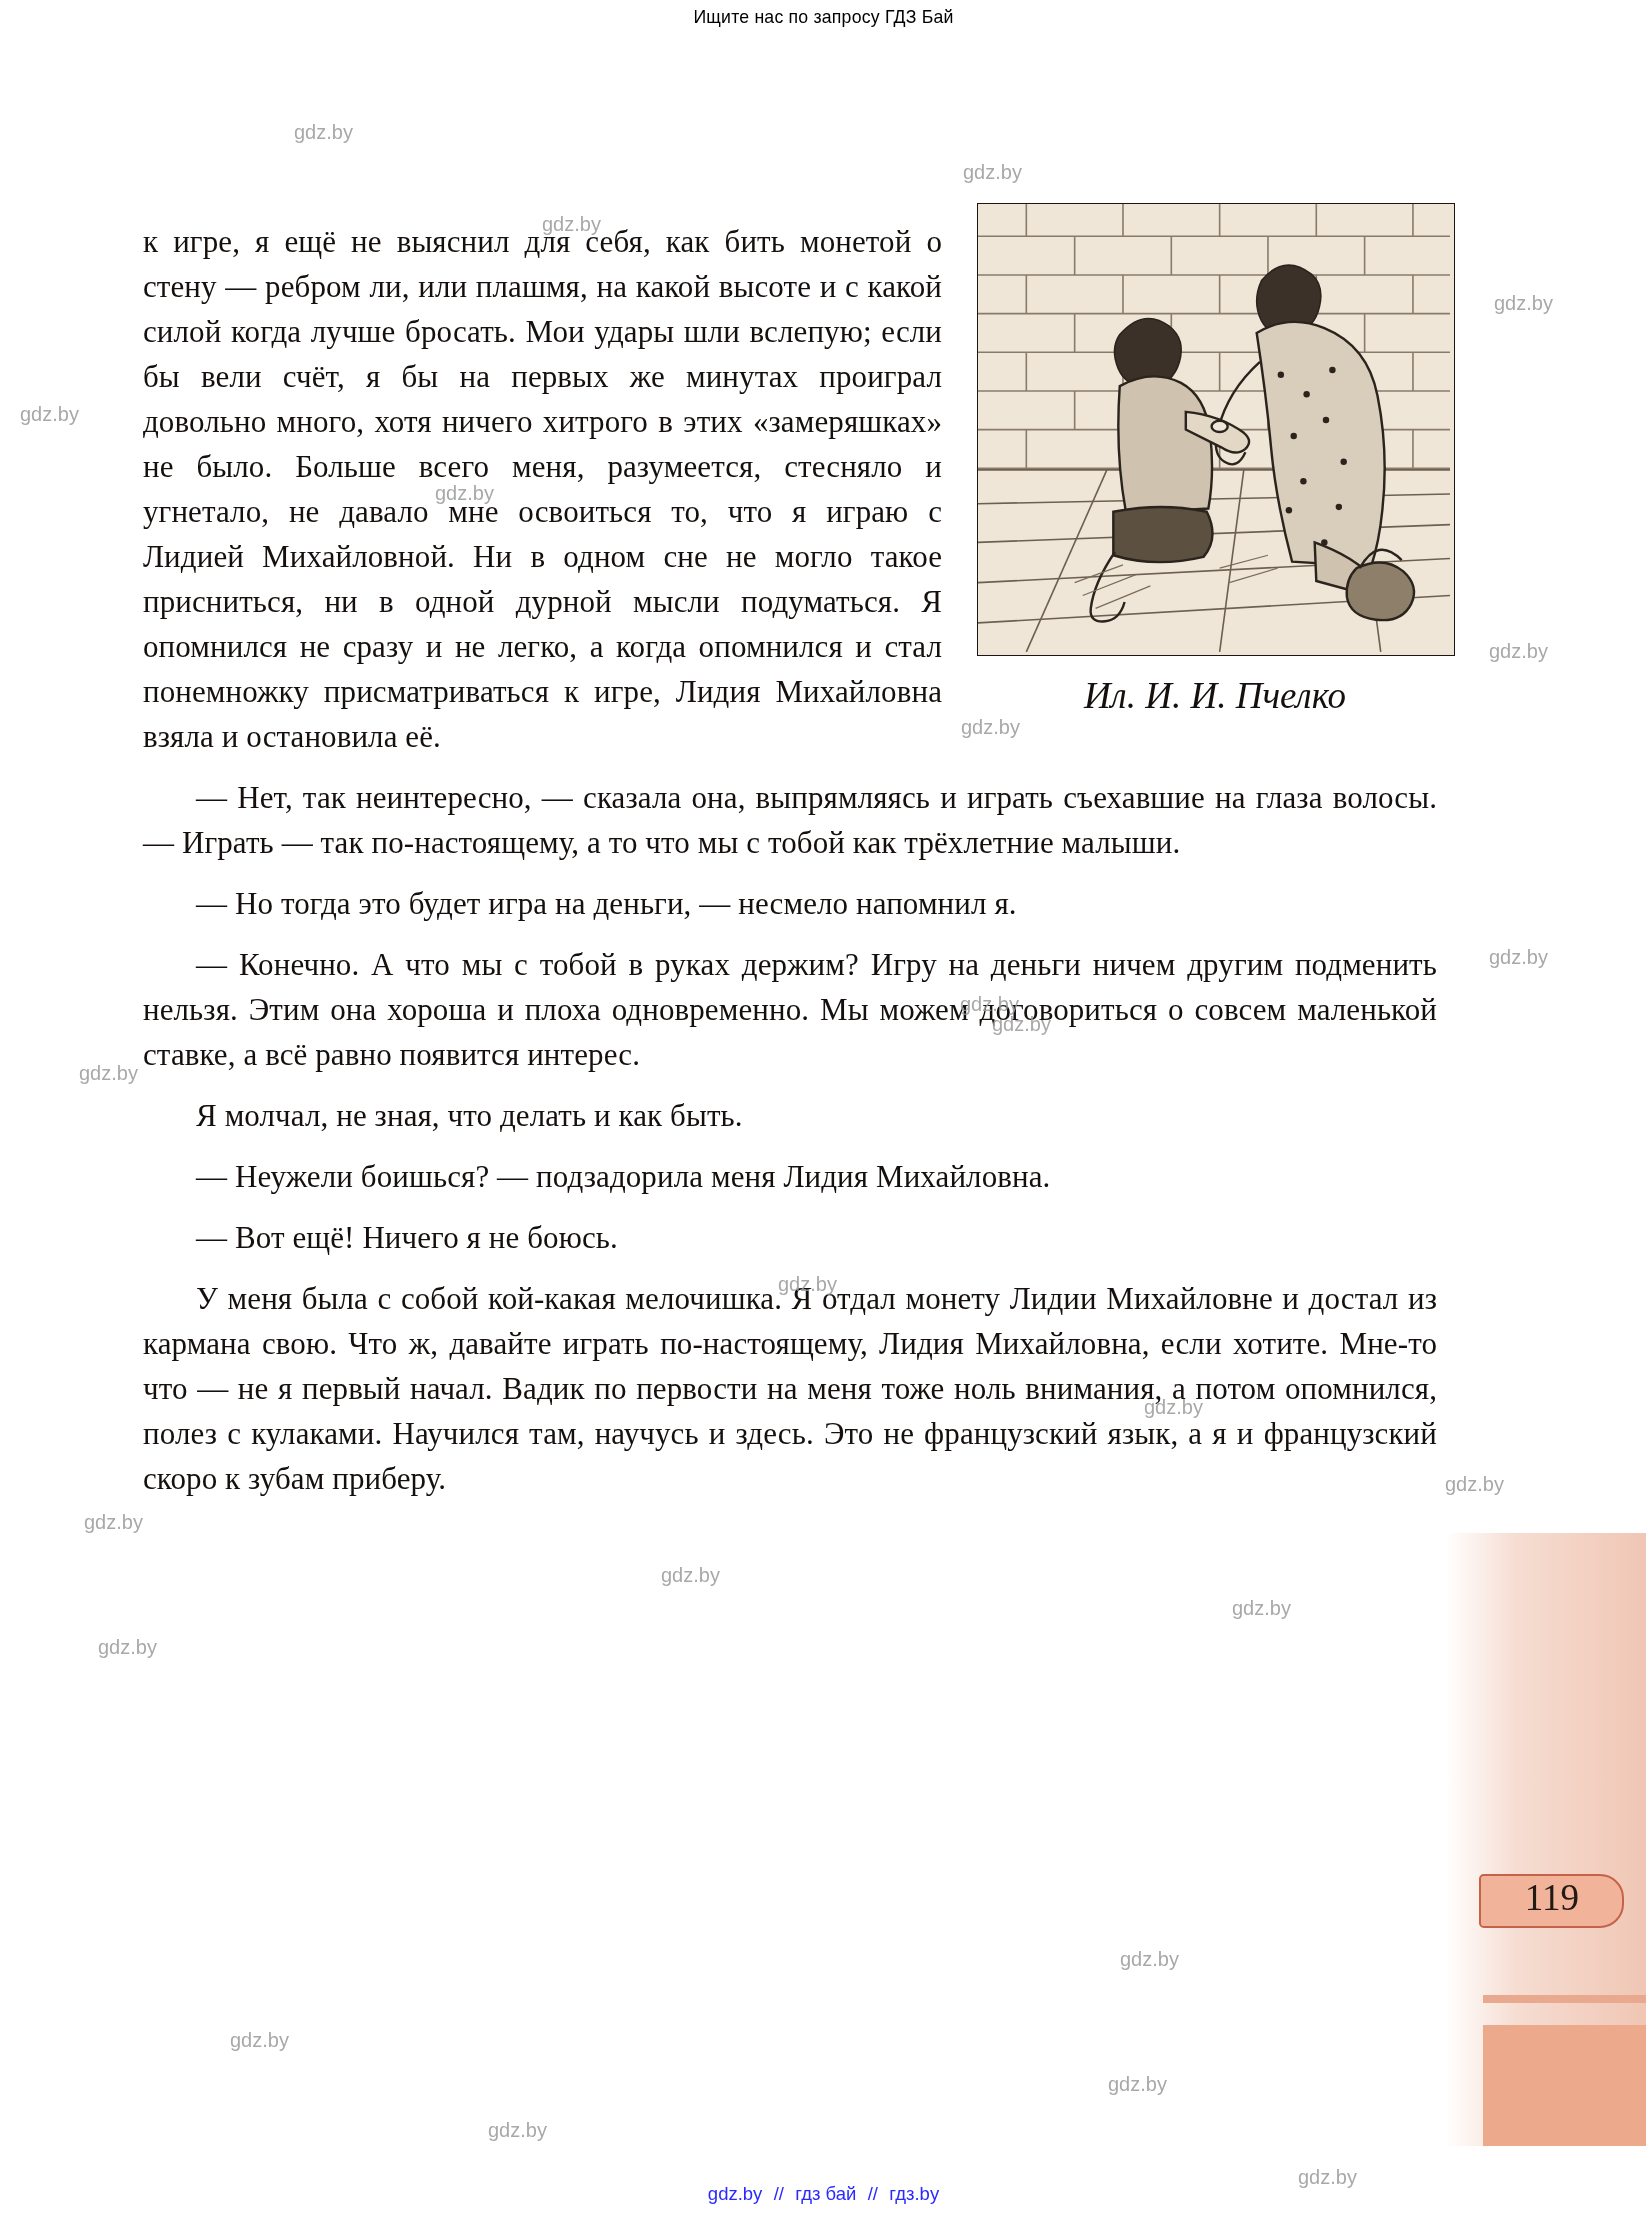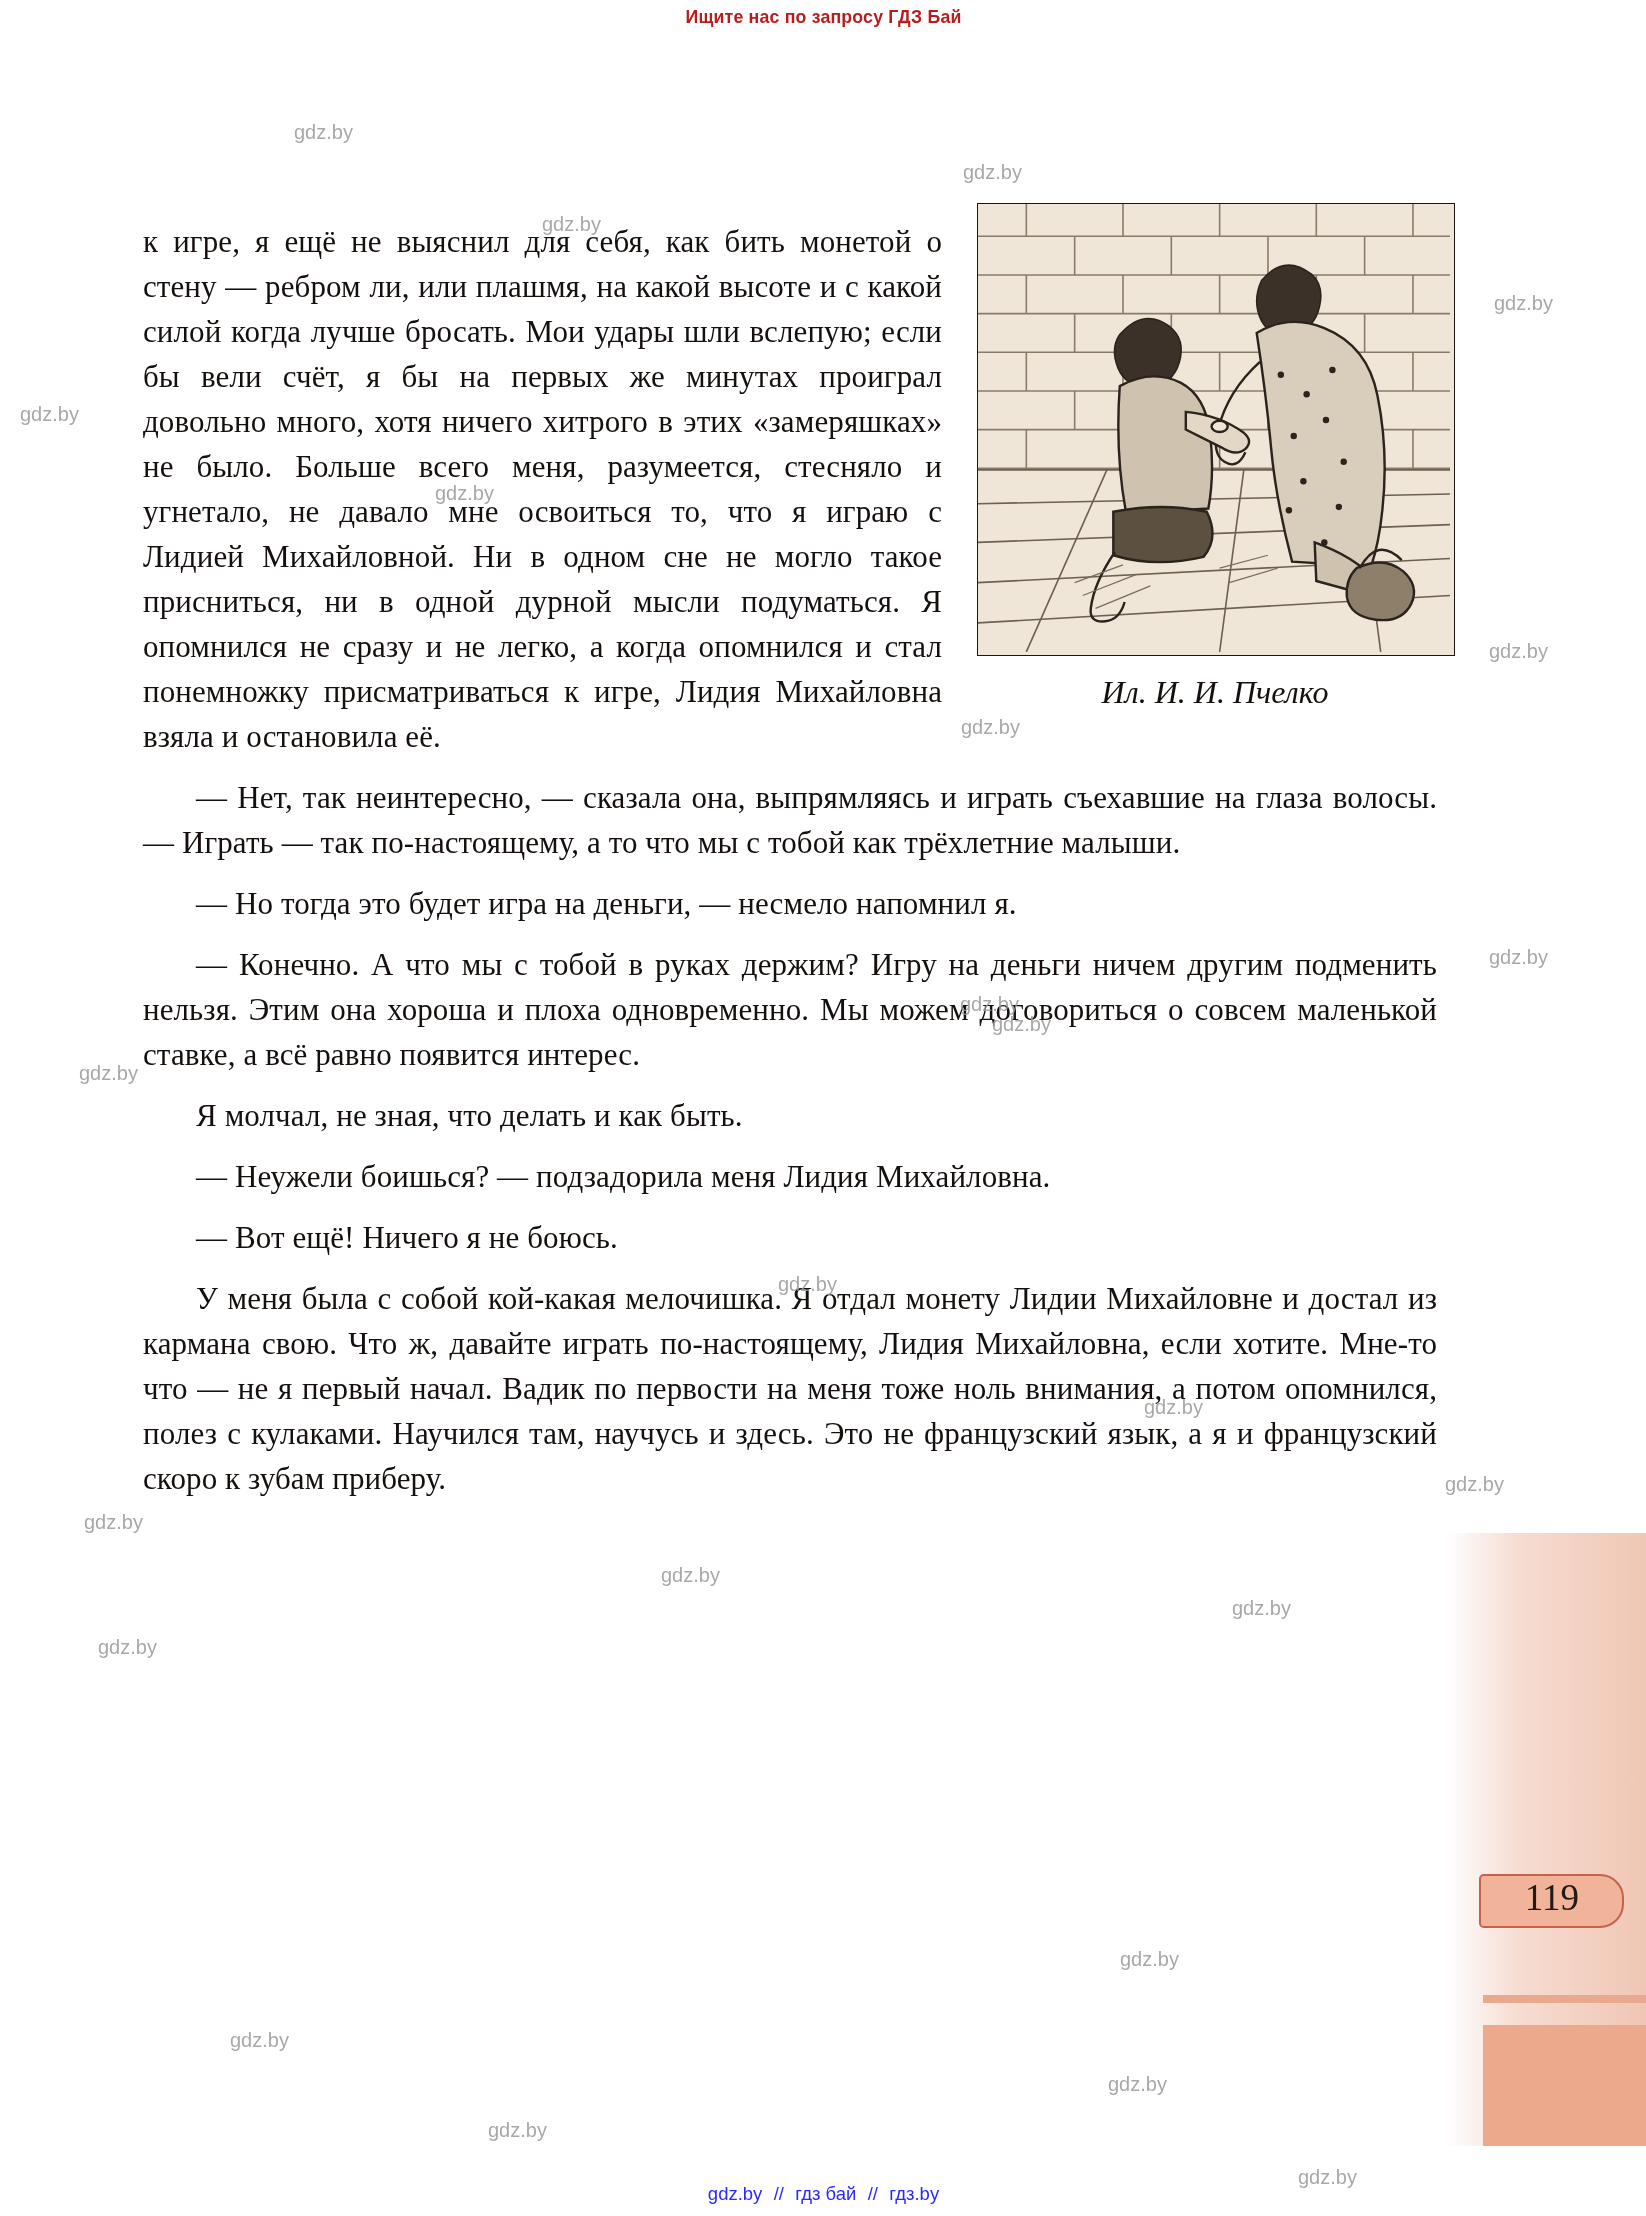--- a/index.html
+++ b/index.html
@@ -21,25 +21,24 @@
     top: 0;
     left: 0;
     width: 1647px;
     height: 34px;
     display: flex;
     align-items: center;
     justify-content: center;
     background: #ffffff;
   }
   .top-banner span {
-    color: #b91c1c;
+    color: #000000;
     font-family: "Liberation Sans", sans-serif;
     font-size: 17.7px;
     letter-spacing: 0.2px;
-    font-weight: bold;
   }
 
   
   .bottom-banner {
     position: absolute;
     bottom: 6.4px;
     left: 0;
     width: 1647px;
     height: 32px;
     display: flex;
@@ -94,21 +93,21 @@
     height: 451px;
     border: 1.6px solid #1b1613;
     background: #efe5d6;
     position: relative;
     overflow: hidden;
   }
   .fig-caption {
     margin-top: 17.7px;
     text-align: center;
     font-style: italic;
-    font-size: 32px;
+    font-size: 37px;
     color: #15100d;
     font-family: "Liberation Serif", serif;
   }
 
   
   .fig-frame svg { display: block; }
 
   
   .page-number {
     position: absolute;

